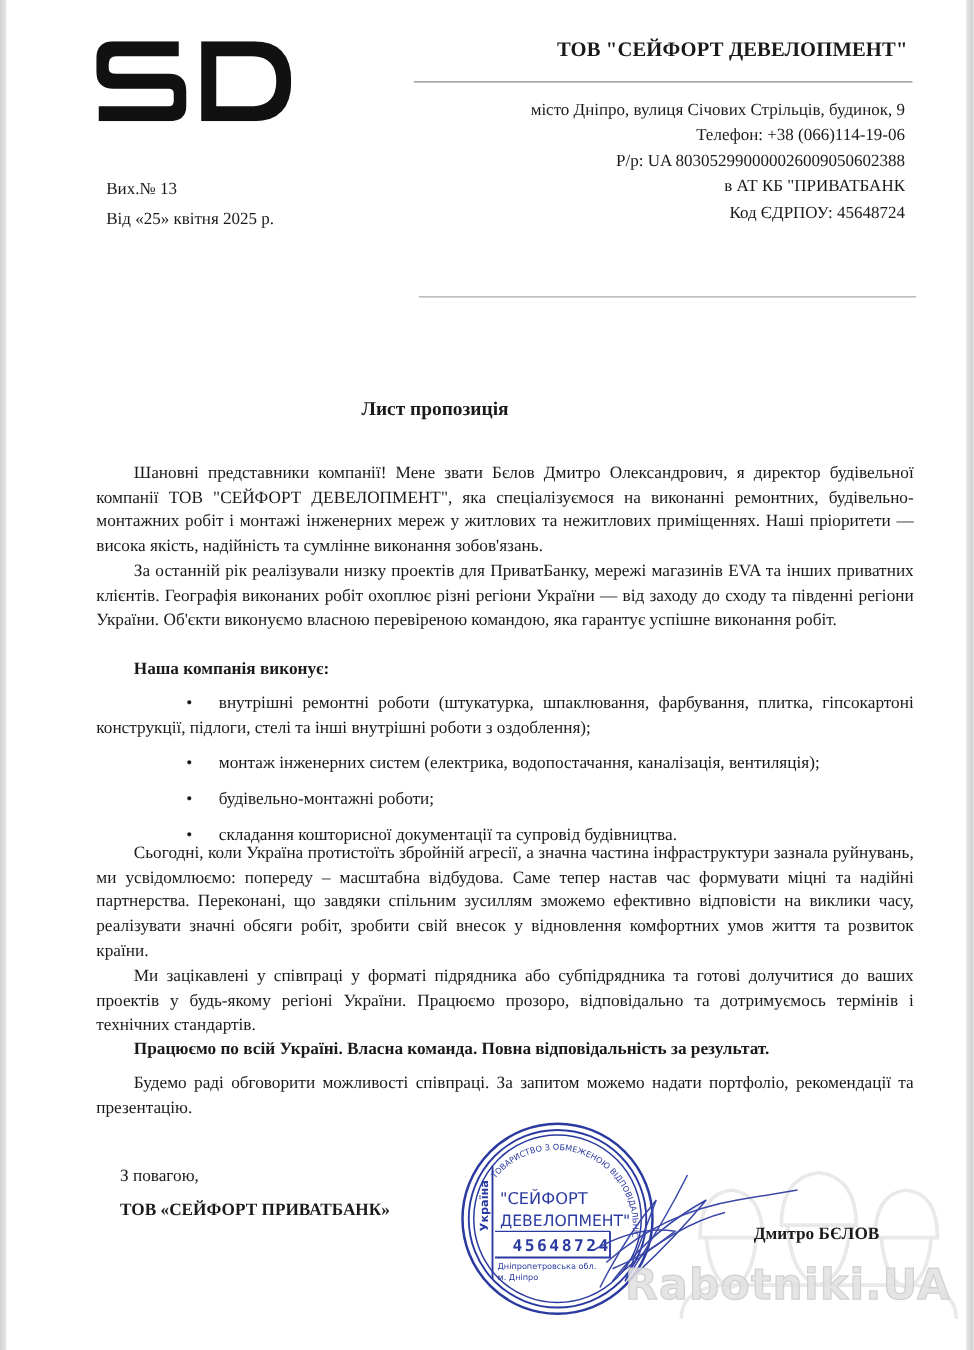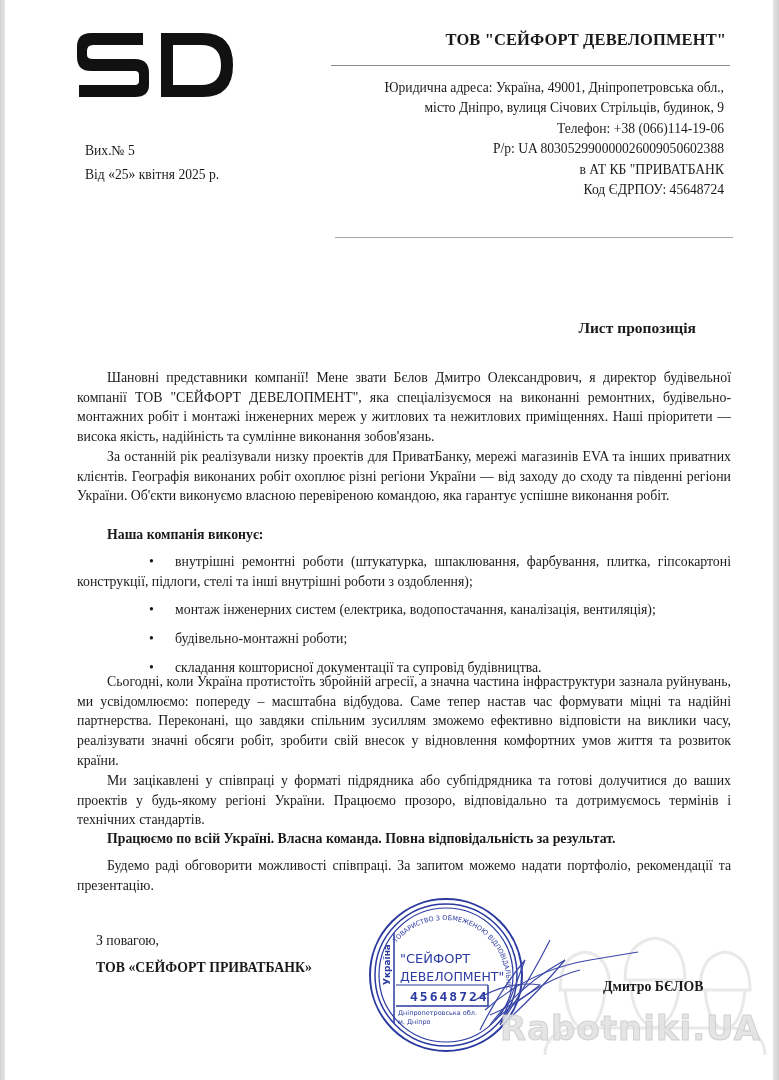--- a/index.html
+++ b/index.html
@@ -21,21 +21,21 @@
     .hr { position: absolute; height: 1px; background: #8c8c8c; }
     .hr-top { left: 331px; top: 65px; width: 399px; }
     .hr-bottom { left: 335px; top: 237px; width: 398px; background: #a8a8a8; }
 
     .requisites { position: absolute; right: 55px; top: 78px; text-align: right;
       font-size: 13.6px; line-height: 20.4px; white-space: nowrap; }
     .requisites div { white-space: nowrap; }
 
     .outgoing { position: absolute; left: 85px; top: 139px; font-size: 13.6px; line-height: 24px; }
 
-    .doc-title { position: absolute; left: 0; width: 696px; top: 319px; text-align: right;
+    .doc-title { position: absolute; left: 0; width: 696px; top: 319px; text-align: center;
       font-weight: bold; font-size: 15.5px; }
 
     .body-text { position: absolute; left: 77px; width: 654px; font-size: 13.8px;
       line-height: 19.7px; text-align: justify; }
     .body-text p { margin: 0; text-indent: 30px; }
     .p1 { top: 368px; }
     .p2 { top: 447px; }
     .list-head { position: absolute; left: 107px; top: 527px; font-size: 13.8px; font-weight: bold; }
     .list { position: absolute; left: 77px; width: 654px; top: 552px; font-size: 13.8px; }
     .list .li { position: relative; text-align: justify; line-height: 19.7px; margin-bottom: 9px; }
@@ -70,31 +70,30 @@
 
   <path d="M14 0 H66 V12 H16 Q10 12 10 18 V22 Q10 26 16 26 H58 Q72 26 72 40 V52 Q72 64 58 64 H2 V52 H58 Q62 52 62 48 V42 Q62 38 58 38 H14 Q0 38 0 24 V14 Q0 0 14 0 Z" fill="#111"></path>
 
   <path d="M84 0 H126 Q156 0 156 32 Q156 64 126 64 H84 Z M96 12 V52 H124 Q144 52 144 32 Q144 12 124 12 Z" fill="#111" fill-rule="evenodd"></path>
 </svg>
 
 <div class="company-name">ТОВ "СЕЙФОРТ ДЕВЕЛОПМЕНТ"</div>
 <div class="hr hr-top"></div>
 
 <div class="requisites">
-  <div>Юридична адреса: Україна, 49001, Дніпропетровська обл.,</div>
   <div>місто Дніпро, вулиця Січових Стрільців, будинок, 9</div>
   <div>Телефон: +38 (066)114-19-06</div>
   <div>Р/р: UA 803052990000026009050602388</div>
   <div>в АТ КБ "ПРИВАТБАНК</div>
   <div>Код ЄДРПОУ: 45648724</div>
 </div>
 <div class="hr hr-bottom"></div>
 
 <div class="outgoing">
-  <div>Вих.№ 5</div>
+  <div>Вих.№ 13</div>
   <div>Від «25» квітня 2025 р.</div>
 </div>
 
 <div class="doc-title">Лист пропозиція</div>
 
 <div class="body-text p1">
   <p>Шановні представники компанії! Мене звати Бєлов Дмитро Олександрович, я директор будівельної компанії ТОВ "СЕЙФОРТ ДЕВЕЛОПМЕНТ", яка спеціалізуємося на виконанні ремонтних, будівельно-монтажних робіт і монтажі інженерних мереж у житлових та нежитлових приміщеннях. Наші пріоритети — висока якість, надійність та сумлінне виконання зобов'язань.</p>
 </div>
 <div class="body-text p2">
   <p>За останній рік реалізували низку проектів для ПриватБанку, мережі магазинів EVA та інших приватних клієнтів. Географія виконаних робіт охоплює різні регіони України — від заходу до сходу та південні регіони України. Об'єкти виконуємо власною перевіреною командою, яка гарантує успішне виконання робіт.</p>

